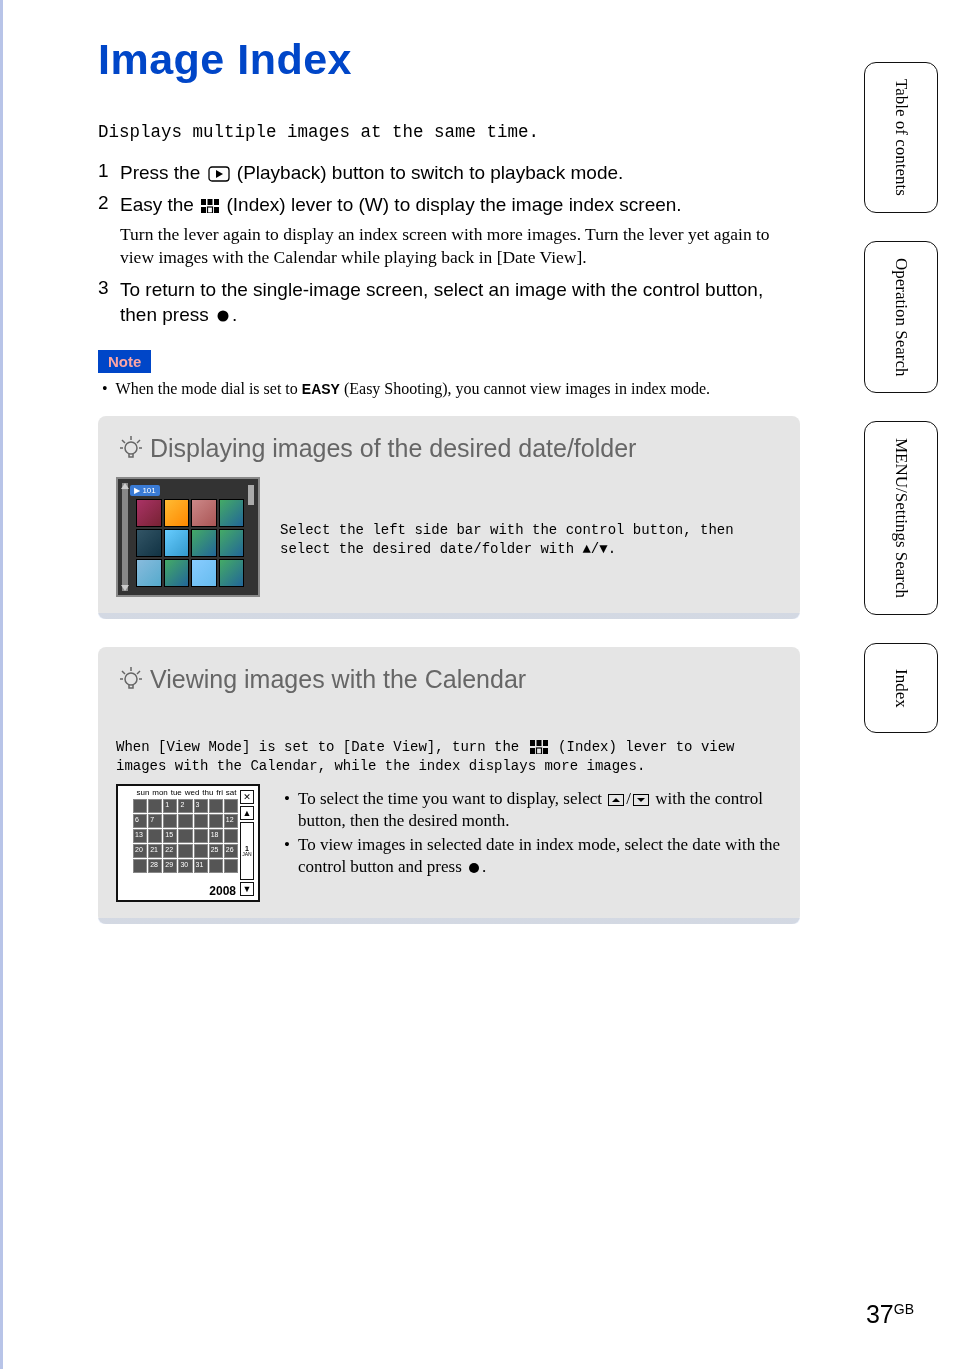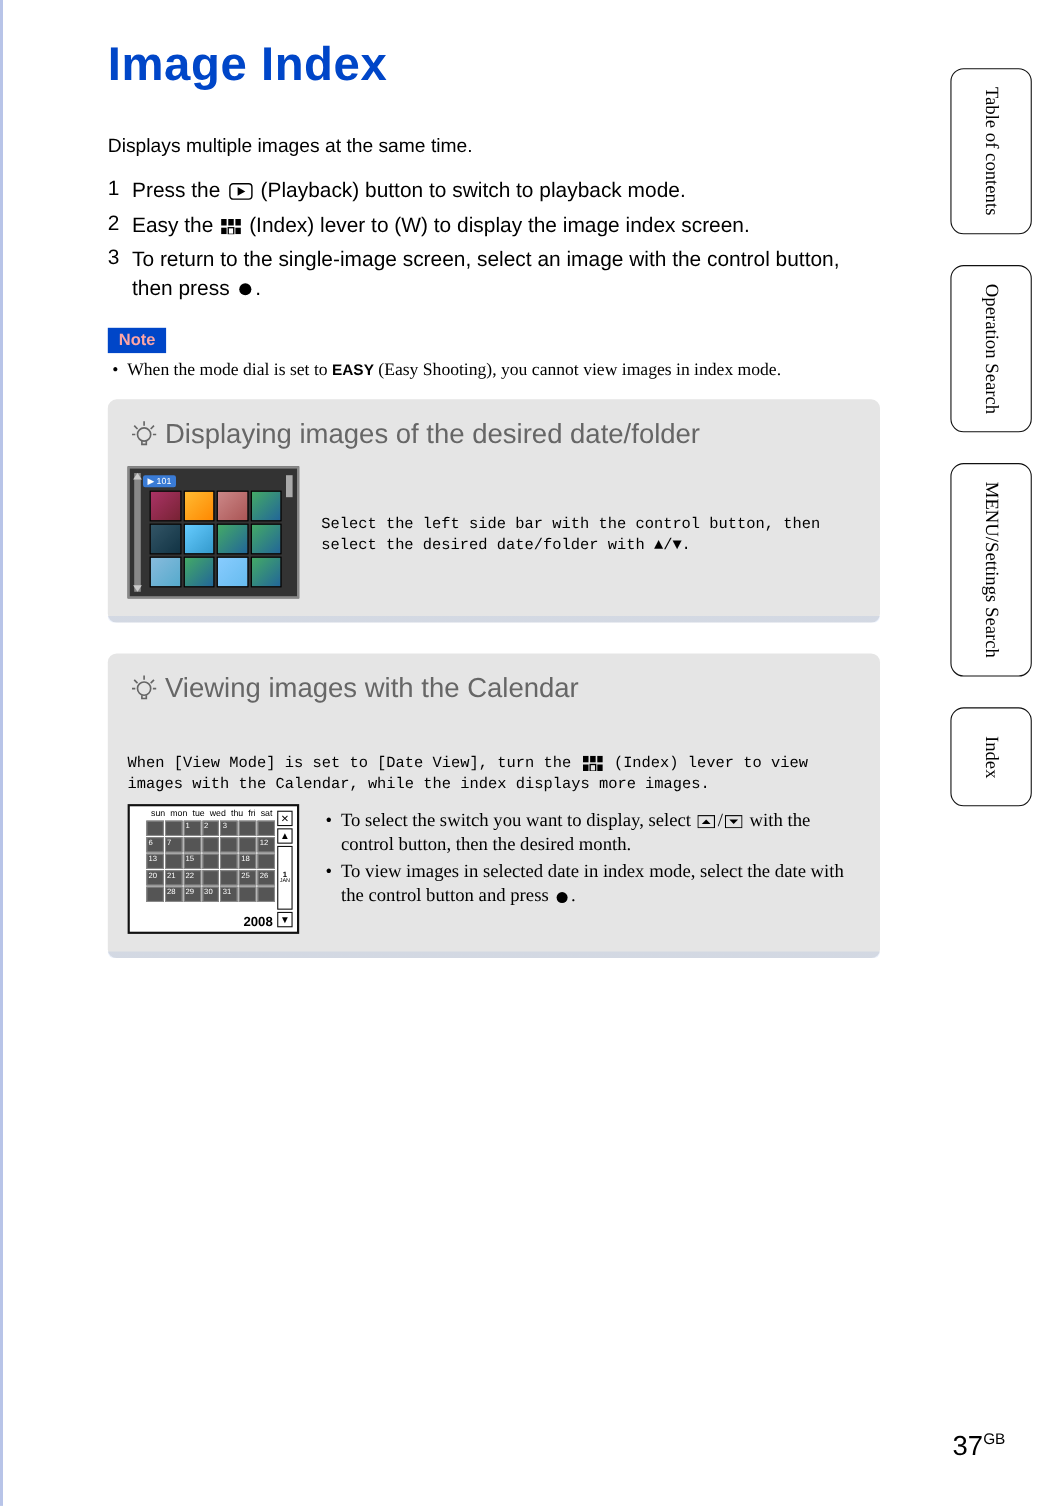--- a/index.html
+++ b/index.html
@@ -17,21 +17,21 @@
     }
     .page-title {
       font-size: 43px;
       font-weight: bold;
       color: #0046C8;
       margin-bottom: 38px;
       letter-spacing: 0.5px;
     }
     .intro {
       font-size: 17.5px;
-      font-family: Liberation Sans, sans-serif;
+      font-family: Liberation Mono, monospace;
       margin-bottom: 18px;
     }
     .step-list { list-style: none; }
     .step-item {
       display: flex;
       margin-bottom: 6px;
       align-items: flex-start;
     }
     .step-num {
       font-size: 19px;
@@ -102,21 +102,21 @@
       gap: 4px;
     }
     .tip-body {
       font-size: 14px;
       font-family: Liberation Mono, monospace;
       line-height: 1.35;
       margin-top: 44px;
     }
     .tip-flex { display: flex; gap: 20px; align-items: flex-start; }
     .thumb-placeholder {
-      width: 156px;
+      width: 144px;
       flex-shrink: 0;
       background: #333;
       border: 2px solid #888;
     }
     .thumb1 { height: 120px; }
     .thumb2 { height: 118px; background: #fff; border: 2px solid #111; }
     .thumb2-inner { height: 100%; position: relative; margin-left: 11px; }
     .cal-header { display: flex; justify-content: space-around; font-size: 8px; padding: 2px 20px 2px 6px; }
     .cal-grid { display: grid; grid-template-columns: repeat(7, 1fr); gap: 1px; padding: 0 20px 0 4px; }
     .cal-cell { height: 14px; background: #555; font-size: 7px; color: #fff; text-align: left; padding: 1px; border: 1px solid #888; }
@@ -225,20 +225,21 @@
                 <rect x="6.5" y="0" width="5" height="6" fill="#000"></rect>
                 <rect x="13" y="0" width="5" height="6" fill="#000"></rect>
                 <rect x="0" y="8" width="5" height="6" fill="#000"></rect>
                 <rect x="6.5" y="8" width="5" height="6" fill="none" stroke="#000" stroke-width="1.2"></rect>
                 <rect x="13" y="8" width="5" height="6" fill="#000"></rect>
               </svg>
           </span>
           <span> (Index) lever to (W) to display the image index screen.</span>
         </span>
       </div>
+      <p class="step-sub">Turn the lever again to display an index screen with more images. Turn the lever yet again to view images with the Calendar while playing back in [Date View].</p>
     </li>
     <li class="step-item">
       <span class="step-num">3</span>
       <span class="step-text">
         <span>To return to the single-image screen, select an image with the control button, then press </span>
         <span class="inline-icon">
           <svg width="14" height="14" viewBox="0 0 14 14">
               <circle cx="7" cy="7" r="5.5" fill="#000"></circle>
             </svg>
         </span><span>.</span>
@@ -388,21 +389,21 @@
                 <b>1</b>
                 <span style="font-size:5px">JAN</span>
               </div>
             <div class="cal-btn">▼</div>
           </div>
         </div>
       </div>
       <ul class="tip-list">
         <li>
             <span>
-          <span>To select the switch you want to display, select </span>
+          <span>To select the time you want to display, select </span>
           <span class="inline-icon">
                 <svg width="16" height="12">
                   <rect x="0.5" y="0.5" width="15" height="11" fill="none" stroke="#000"></rect>
                   <path d="M4 8 L8 4 L12 8 Z" fill="#000"></path>
                 </svg>
               </span><span>/</span><span class="inline-icon">
                 <svg width="16" height="12">
                   <rect x="0.5" y="0.5" width="15" height="11" fill="none" stroke="#000"></rect>
                   <path d="M4 4 L8 8 L12 4 Z" fill="#000"></path>
                 </svg>

